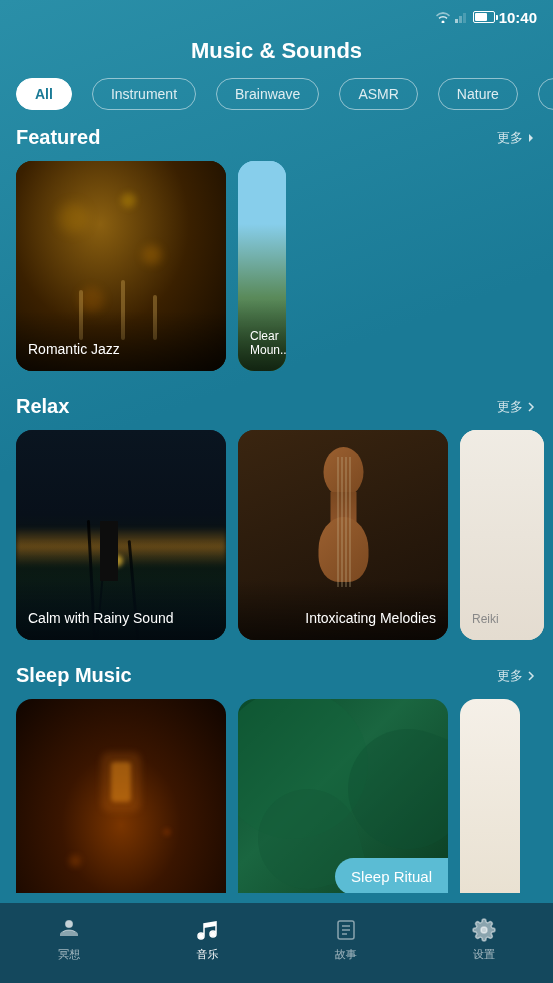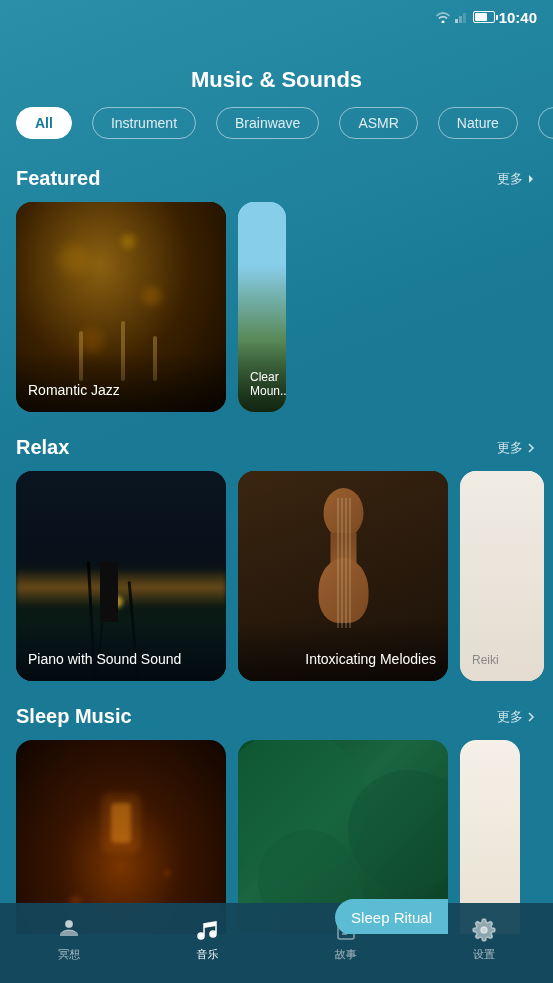--- a/index.html
+++ b/index.html
@@ -58,21 +58,20 @@
       border-radius: 0 1px 1px 0;
     }
 
     
     .page-title {
       text-align: center;
       font-size: 22px;
       font-weight: 600;
       padding: 8px 0 14px;
       color: white;
-      margin-top: 29px;
     }
 
     
     .category-tabs {
       display: flex;
       gap: 20px;
       padding: 0 16px 16px;
       overflow-x: auto;
       scrollbar-width: none;
     }
@@ -95,21 +94,20 @@
       border-color: white;
       font-weight: 600;
     }
 
     
     .main-content {
       padding: 0 16px;
       overflow-y: auto;
       height: calc(983px - 30px - 46px - 60px - 80px);
       scrollbar-width: none;
-      margin-top: 12px;
     }
     .main-content::-webkit-scrollbar { display: none; }
 
     
     .section-header {
       display: flex;
       justify-content: space-between;
       align-items: center;
       margin-bottom: 12px;
     }
@@ -391,21 +389,21 @@
       <div style="position:absolute;inset:0;background:linear-gradient(180deg,#0a1520 0%,#08101a 40%,#0d1a0a 70%,#0a1508 100%);"></div>
 
       <div style="position:absolute;bottom:35%;left:0;right:0;height:40px;background:linear-gradient(transparent,rgba(255,160,30,0.4),transparent);filter:blur(2px);"></div>
       <div style="position:absolute;bottom:35%;left:45%;width:12px;height:12px;border-radius:50%;background:rgba(255,200,50,0.8);filter:blur(2px);"></div>
 
       <div style="position:absolute;bottom:0;left:35%;width:3px;height:120px;background:rgba(0,0,0,0.8);border-radius:2px 2px 0 0;transform:rotate(-3deg);"></div>
       <div style="position:absolute;bottom:0;left:40%;width:2px;height:90px;background:rgba(0,0,0,0.7);border-radius:2px 2px 0 0;transform:rotate(5deg);"></div>
       <div style="position:absolute;bottom:0;left:55%;width:3px;height:100px;background:rgba(0,0,0,0.8);border-radius:2px 2px 0 0;transform:rotate(-5deg);"></div>
 
       <div style="position:absolute;bottom:0;left:0;right:0;height:100px;background:linear-gradient(transparent,rgba(5,25,40,0.9));"></div>
-      <div class="card-label">Piano with Sound Sound</div>
+      <div class="card-label">Calm with Rainy Sound</div>
     </div>
 
     <div class="card card-violin">
       <div style="position:absolute;inset:0;background:linear-gradient(160deg,#3a2510 0%,#1a1008 100%);"></div>
 
       <div style="position:absolute;top:8%;left:50%;transform:translateX(-50%);width:55px;height:170px;">
 
         <div style="position:absolute;top:0;left:50%;transform:translateX(-50%);width:40px;height:50px;background:linear-gradient(135deg,#9b6030 0%,#7a4820 100%);border-radius:50%;"></div>
 
         <div style="position:absolute;top:45px;left:50%;transform:translateX(-50%);width:26px;height:30px;background:linear-gradient(180deg,#7a4820 0%,#8b5228 100%);"></div>

